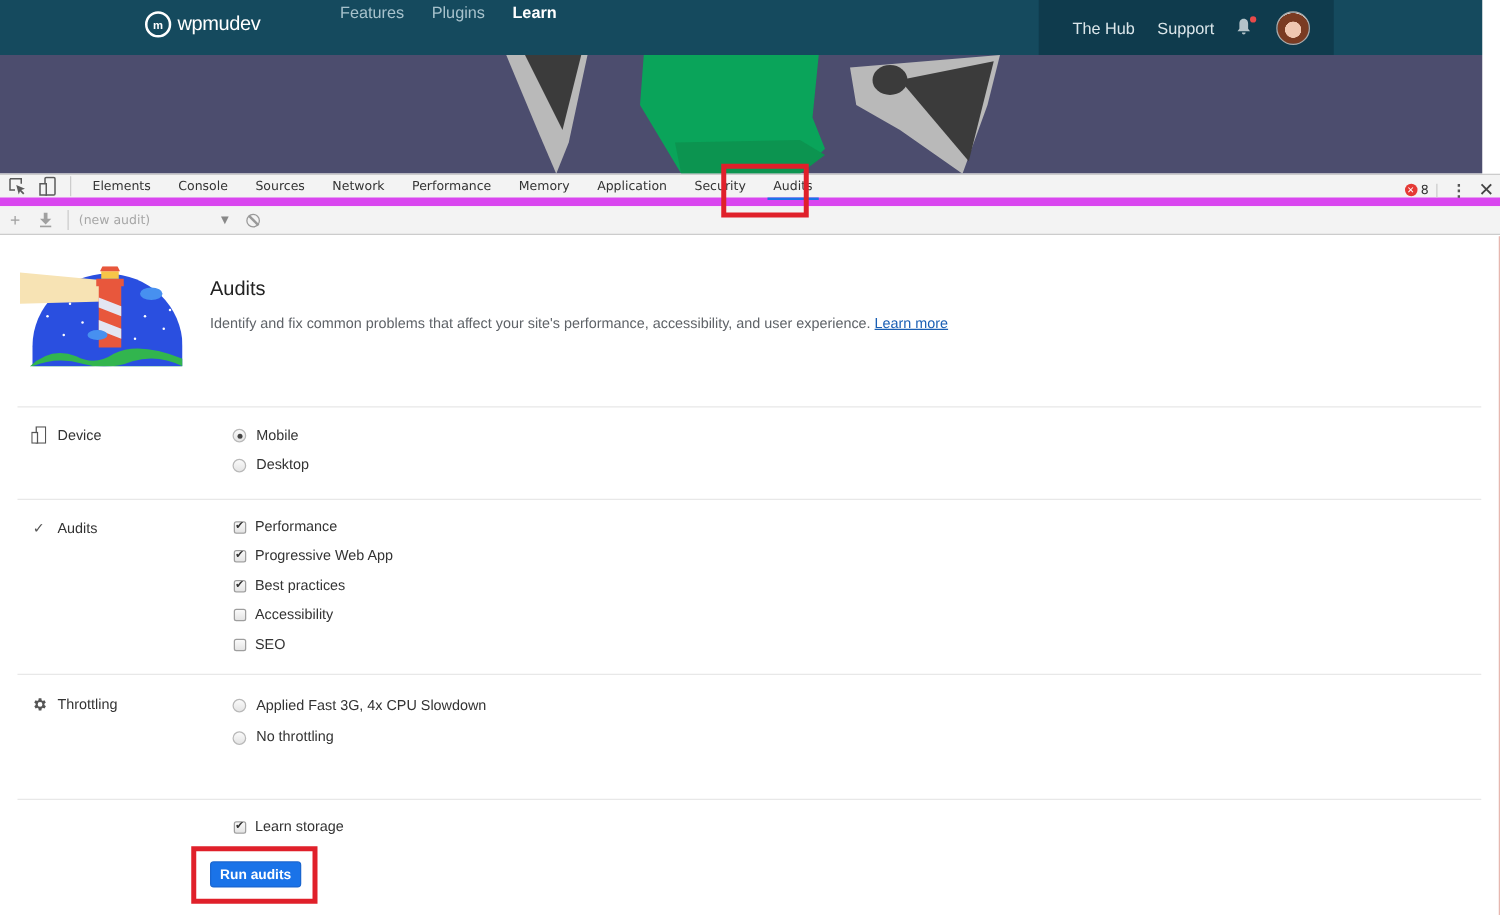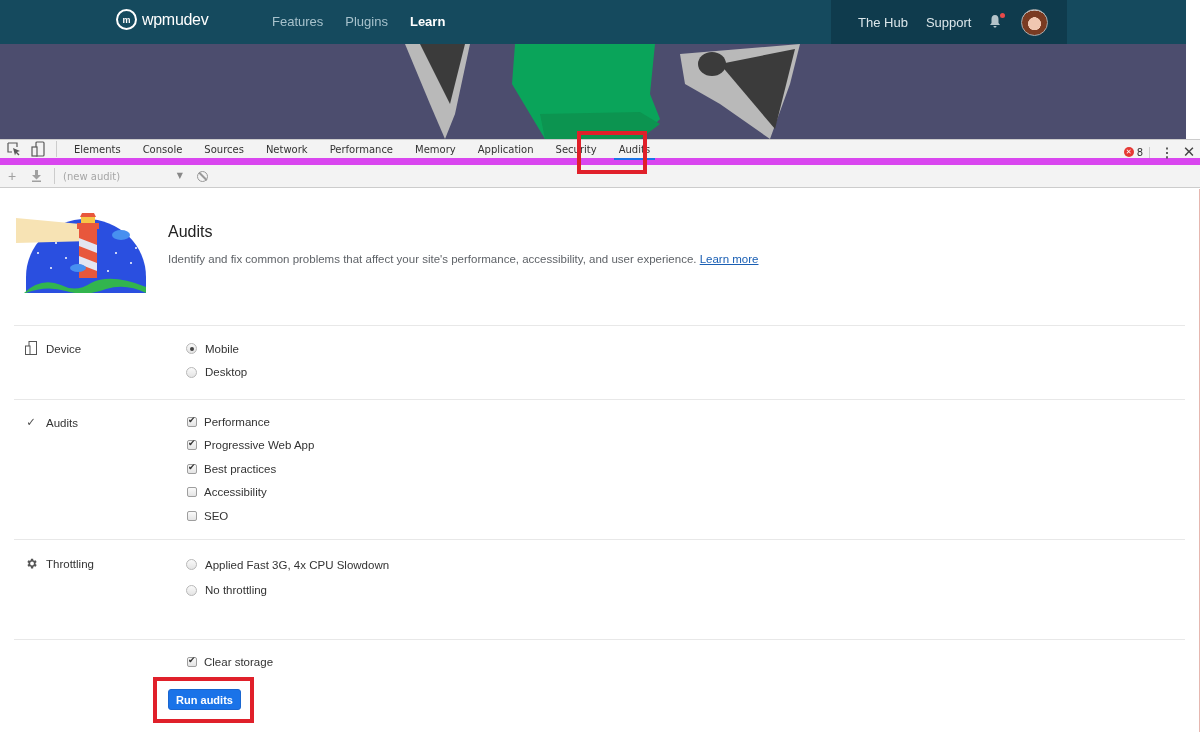--- a/index.html
+++ b/index.html
@@ -5,21 +5,21 @@
     * { box-sizing: border-box; margin: 0; padding: 0; }
     html, body { width: 1200px; height: 732px; overflow: hidden; background: #fff; font-family: "Liberation Sans", sans-serif; }
     #root { position: relative; width: 1200px; height: 732px; }
 
     
     .site { position: absolute; left: 0; top: 0; width: 1186px; height: 139px; overflow: hidden; }
     .site-nav { position: absolute; left: 0; top: 0; width: 1186px; height: 44px; background: #154a5e; }
     .logo { position: absolute; left: 116px; top: 9px; display: flex; align-items: center; color: #fff; }
     .logo-circle { width: 21px; height: 21px; border: 2px solid #fff; border-radius: 50%; display: flex; align-items: center; justify-content: center; font-size: 9px; font-weight: bold; margin-right: 5px; }
     .logo-text { font-size: 16px; letter-spacing: -0.3px; }
-    .nav-links { position: absolute; left: 272px; top: 14px; display: flex; gap: 22px; }
+    .nav-links { position: absolute; left: 272px; top: 2px; display: flex; gap: 22px; }
     .nav-link { color: #a7c2cc; font-size: 13px; }
     .nav-link.active { color: #fff; font-weight: bold; }
     .nav-right { position: absolute; left: 831px; top: 0; width: 236px; height: 44px; background: #0f3b4d; display: flex; align-items: center; padding-left: 27px; gap: 18px; }
     .nav-right .nav-link { color: #dbe6ea; }
     .bell { position: relative; width: 14px; height: 16px; color: #b4c3c9; font-size: 13px; line-height: 16px; }
     .bell::after { content: ""; position: absolute; right: -2px; top: -1px; width: 5px; height: 5px; background: #e84a4a; border-radius: 50%; }
     .avatar { width: 27px; height: 27px; border-radius: 50%; background: radial-gradient(circle at 50% 55%, #f0c7b1 0 34%, #7a3b22 36% 70%, #d7d7d7 72%); border: 1px solid #aaa; }
     .hero { position: absolute; left: 0; top: 44px; width: 1186px; height: 95px; background: #4c4d6e; }
     .hero svg { position: absolute; left: 0; top: 0; }
 
@@ -258,21 +258,21 @@
         <div class="opt" style="height:25.5px">
           <span class="radio"></span>
           <span>No throttling</span>
         </div>
       </div>
     </div>
 
     <div class="opts" style="top:461px;">
       <div class="opt" style="margin-left:14px">
         <span class="check on"></span>
-        <span>Clear storage</span>
+        <span>Learn storage</span>
       </div>
     </div>
 
     <div class="run-wrap">
       <div class="run-btn">Run audits</div>
     </div>
   </div>
 
   <div class="hl-box" style="left:577px;top:131px;width:70px;height:43px;"></div>
   <div class="hl-box" style="left:153px;top:677px;width:101px;height:46px;"></div>

